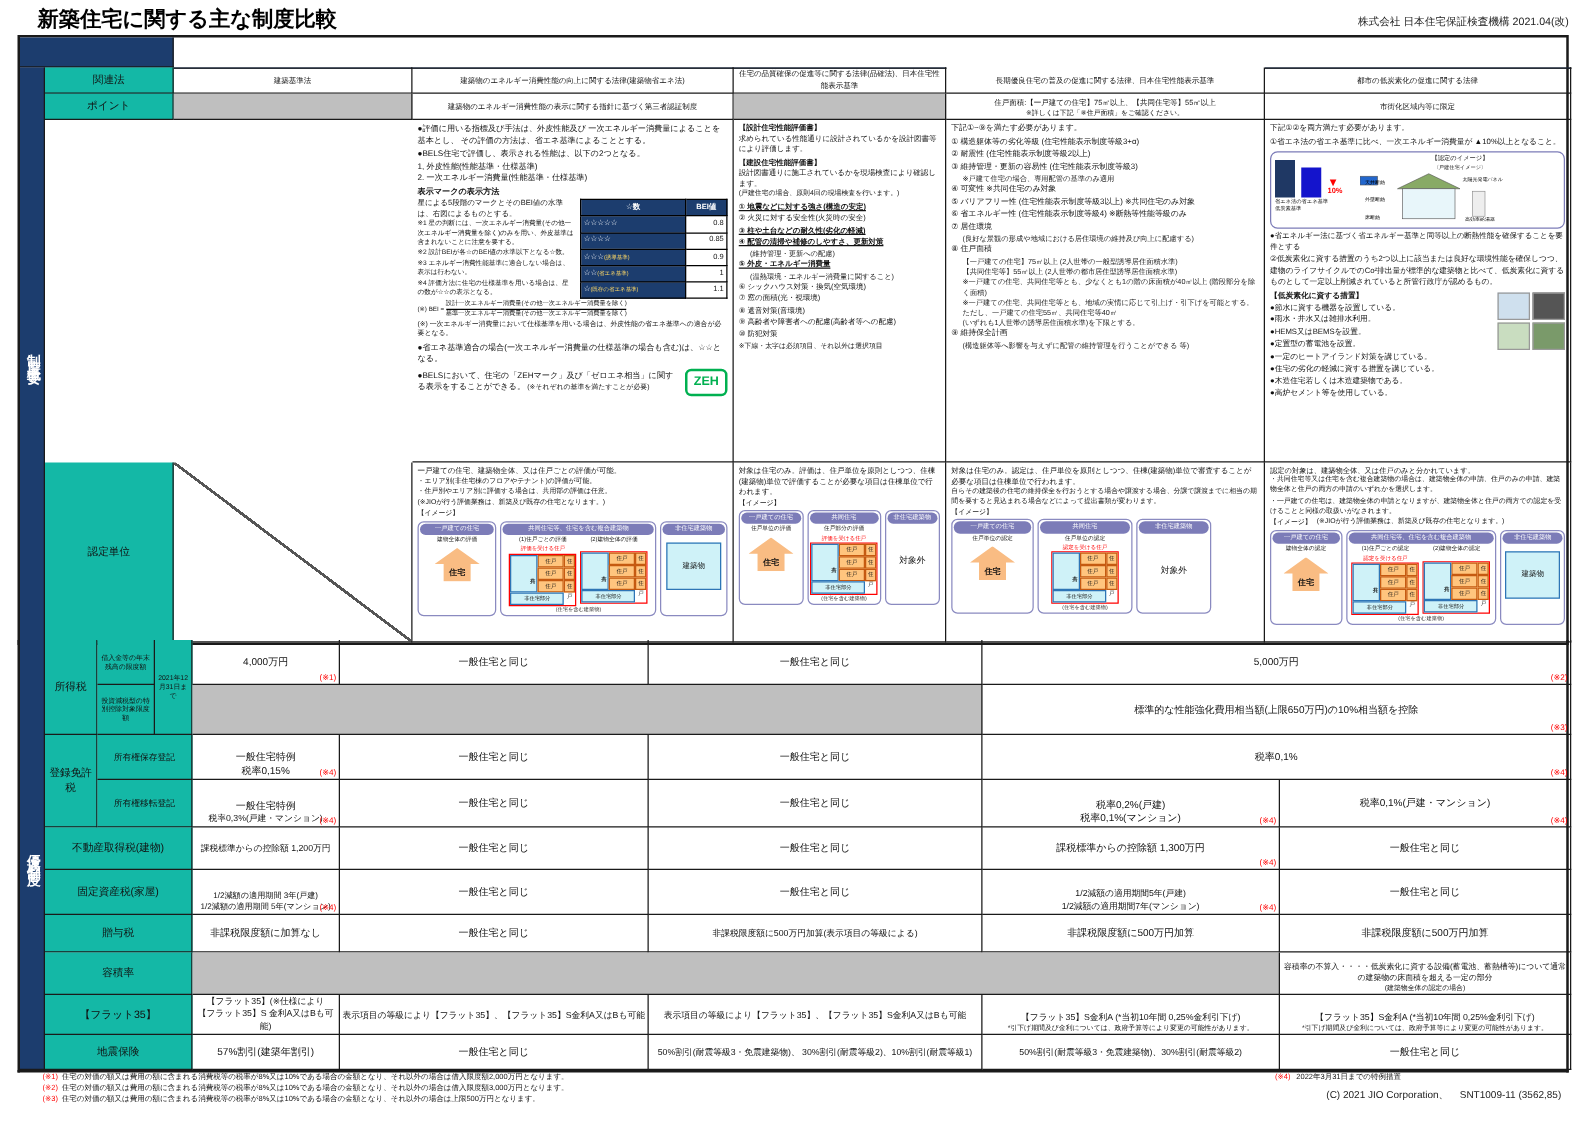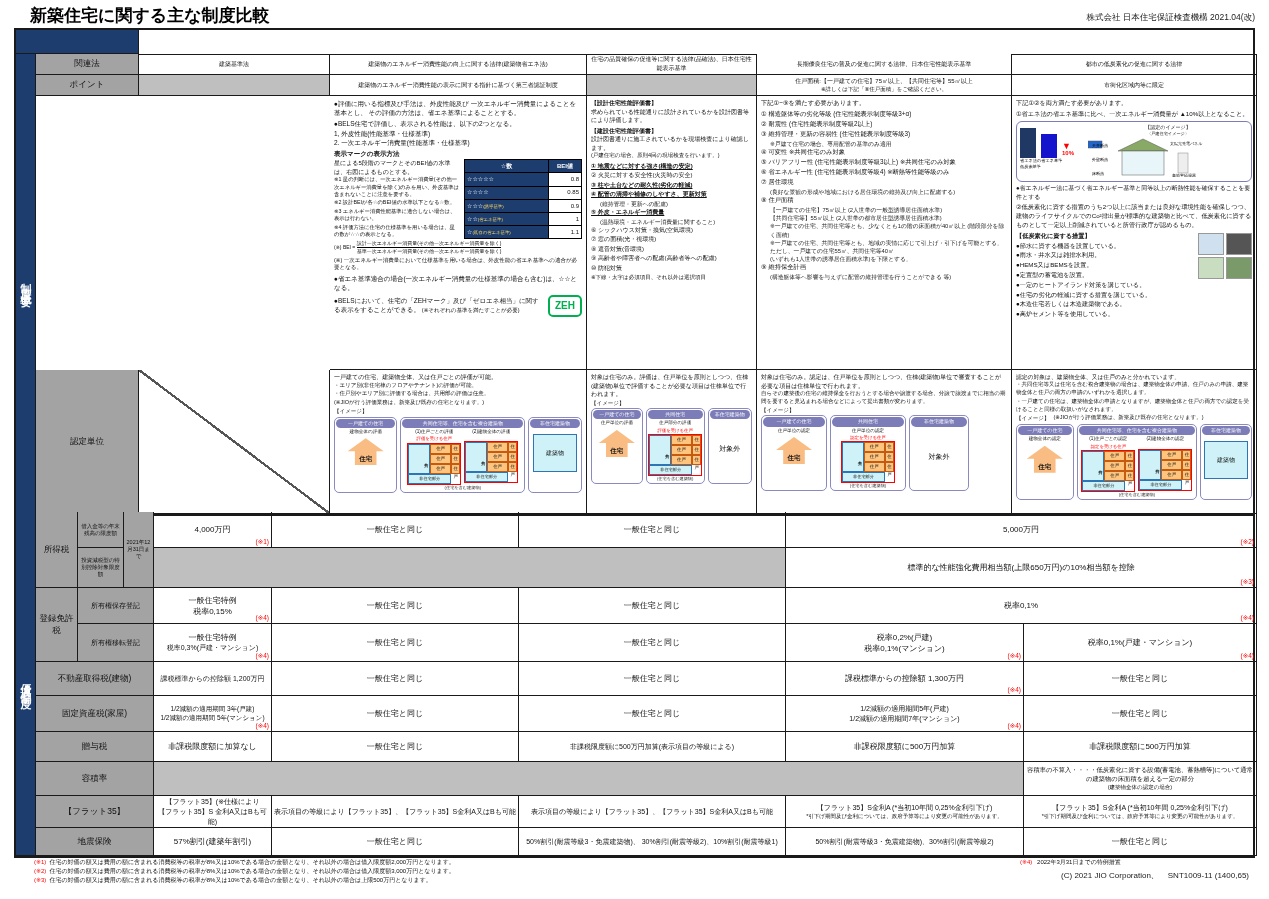--- a/index.html
+++ b/index.html
@@ -8,28 +8,28 @@
   .title{position:absolute;left:30px;top:4px;font-size:17px;font-weight:bold;color:#000;}
   .credit{position:absolute;right:14px;top:12px;font-size:8.5px;color:#222;}
   .grid{position:absolute;left:14px;display:grid;border:2px solid #1a1a1a;box-sizing:border-box;}
   .top{top:28px;width:1241px;grid-template-columns:20px 103px 191px 257px 170px 255px 245px;
        grid-template-rows:24px 21px 21px 274px 144px;}
   .bot{top:512px;width:1241px;grid-template-columns:20px 42px 46px 30px 118px 247px 267px 238px 233px;
        grid-template-rows:36px 40px 36px 38px 34px 36px 30px 34px 32px 28px;border-top:none;}
   .c{border-right:1px solid #1a1a1a;border-bottom:1px solid #1a1a1a;box-sizing:border-box;
      position:relative;overflow:hidden;}
   .navy{background:#1C3D6E;color:#fff;}
-  .yel{background:#a3a3a3;}
+  .yel{background:#14b8a6;}
   .gray{background:#BFBFBF;}
   .hcell{display:flex;align-items:center;justify-content:center;font-weight:bold;font-size:13px;margin-top:24px;}
   .strip{display:flex;align-items:center;justify-content:center;writing-mode:vertical-rl;
          font-weight:bold;font-size:11px;letter-spacing:5px;}
   .lab{display:flex;align-items:center;justify-content:center;font-size:8.5px;text-align:center;padding:1px;}
   .vc{display:flex;align-items:center;justify-content:center;text-align:center;font-size:8px;padding:1px 2px;}
-  .vs{display:flex;flex-direction:column;align-items:center;justify-content:center;text-align:center;font-size:8px;padding:1px 2px;}
+  .vs{display:flex;flex-direction:column;align-items:center;justify-content:flex-end;text-align:center;font-size:8px;padding:1px 2px;}
   .small{font-size:6px;}
   .tiny{font-size:5.5px;}
   .note{position:absolute;right:2px;bottom:1px;color:#FF0000;font-size:6.5px;}
   .diag{background:linear-gradient(to top right,transparent 49.5%,#555 49.5%,#555 50.5%,transparent 50.5%);}
   .pad{padding:3px 4px;font-size:6.5px;line-height:1.42;}
   .pad p{margin:0 0 2px 0;}
   .b{font-weight:bold;}
   .ind{margin-left:10px;}
   .li{margin:0 0 1px 0;}
   .req{font-weight:bold;text-decoration:underline;}
@@ -594,15 +594,15 @@
         <div class="fn"><span class="fnk">(※2)</span><span>住宅の対価の額又は費用の額に含まれる消費税等の税率が8%又は10%である場合の金額となり、それ以外の場合は借入限度額3,000万円となります。</span></div>
         <div class="fn"><span class="fnk">(※3)</span><span>住宅の対価の額又は費用の額に含まれる消費税等の税率が8%又は10%である場合の金額となり、それ以外の場合は上限500万円となります。</span></div>
       </div>
   </div>
   <div class="fn4 fn">
     <span class="fnk">(※4)</span>
     <span>2022年3月31日までの特例措置</span>
   </div>
   <div class="cpy">
     <span>(C) 2021 JIO Corporation、</span>&nbsp;&nbsp;&nbsp;
-    <span>SNT1009-11 (1400,65)</span>
+    <span>SNT1009-11 (3562,85)</span>
   </div>
 </div>
 
 </body></html>

